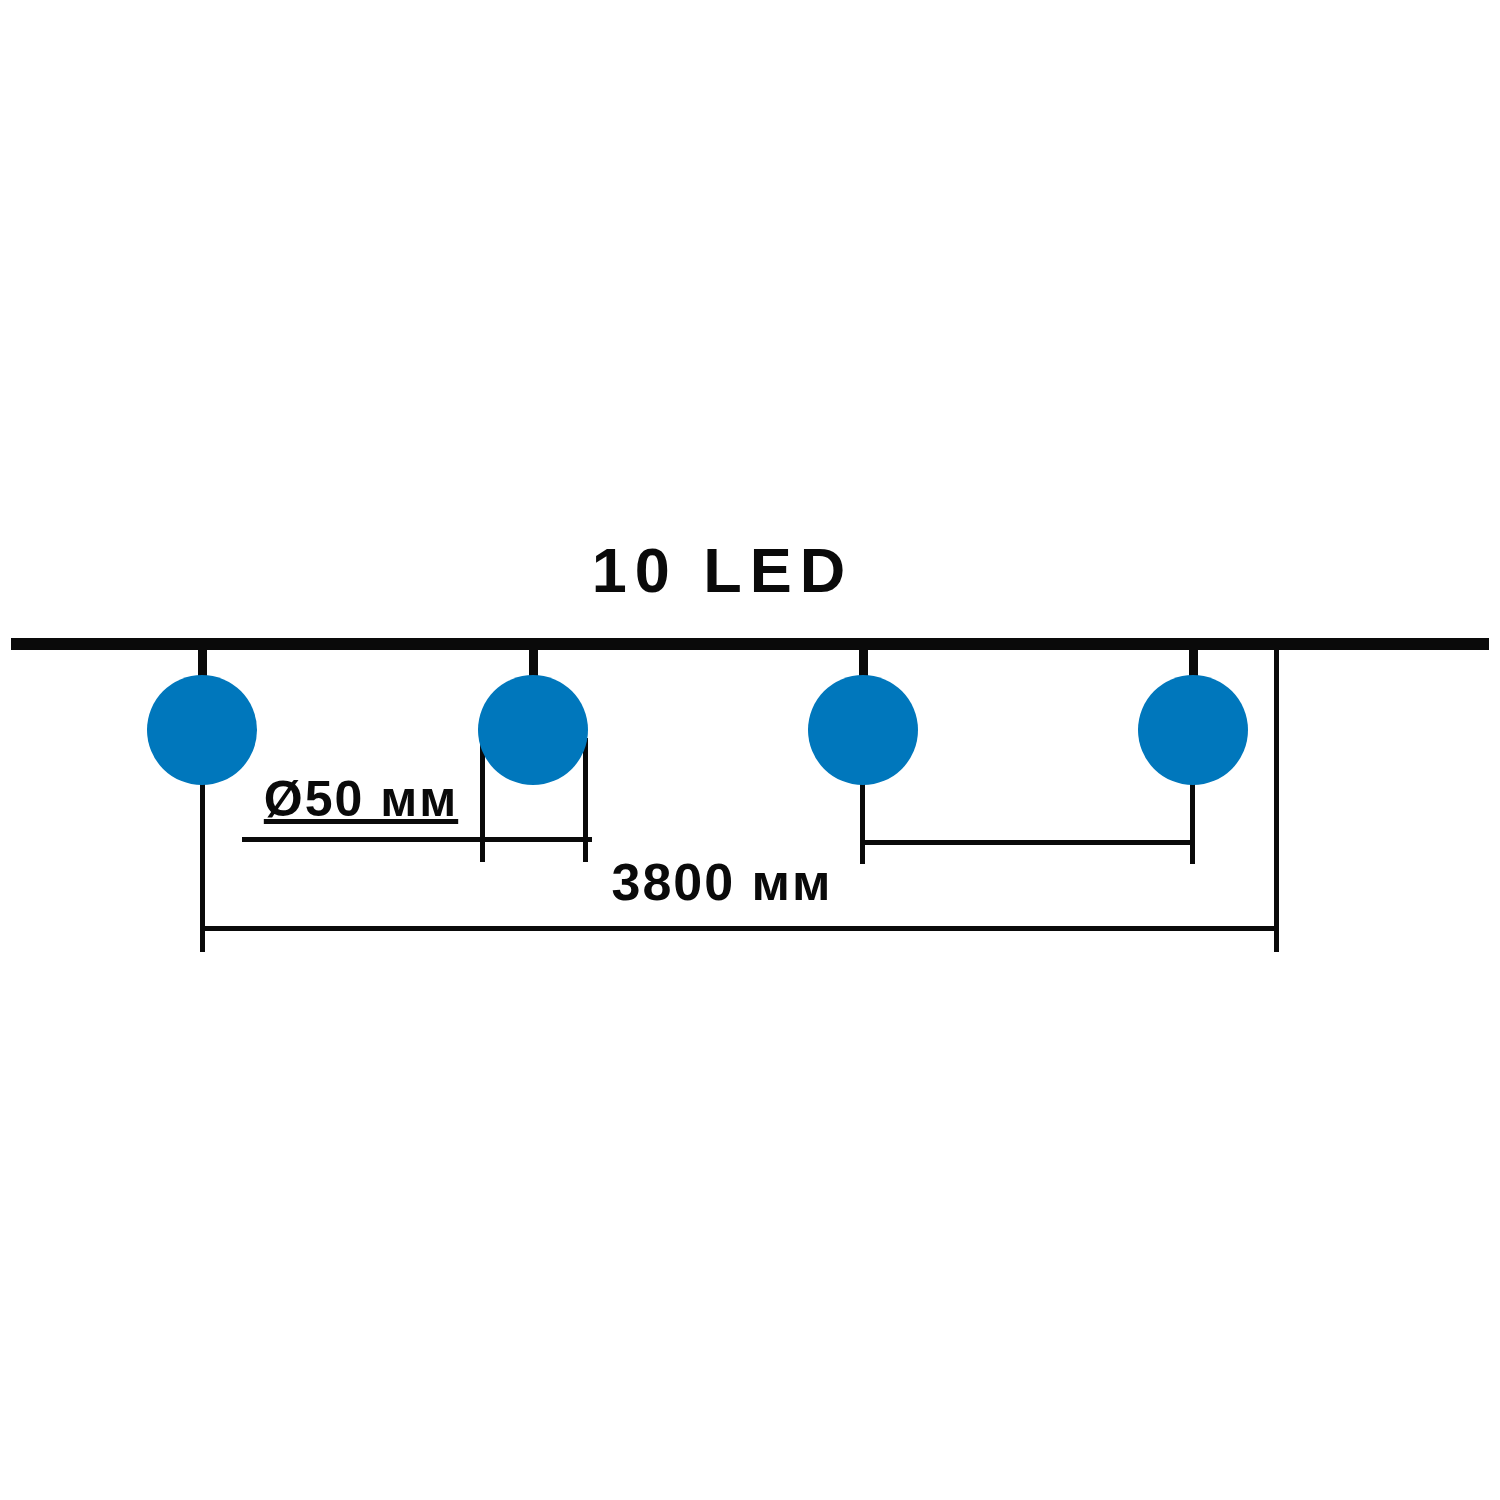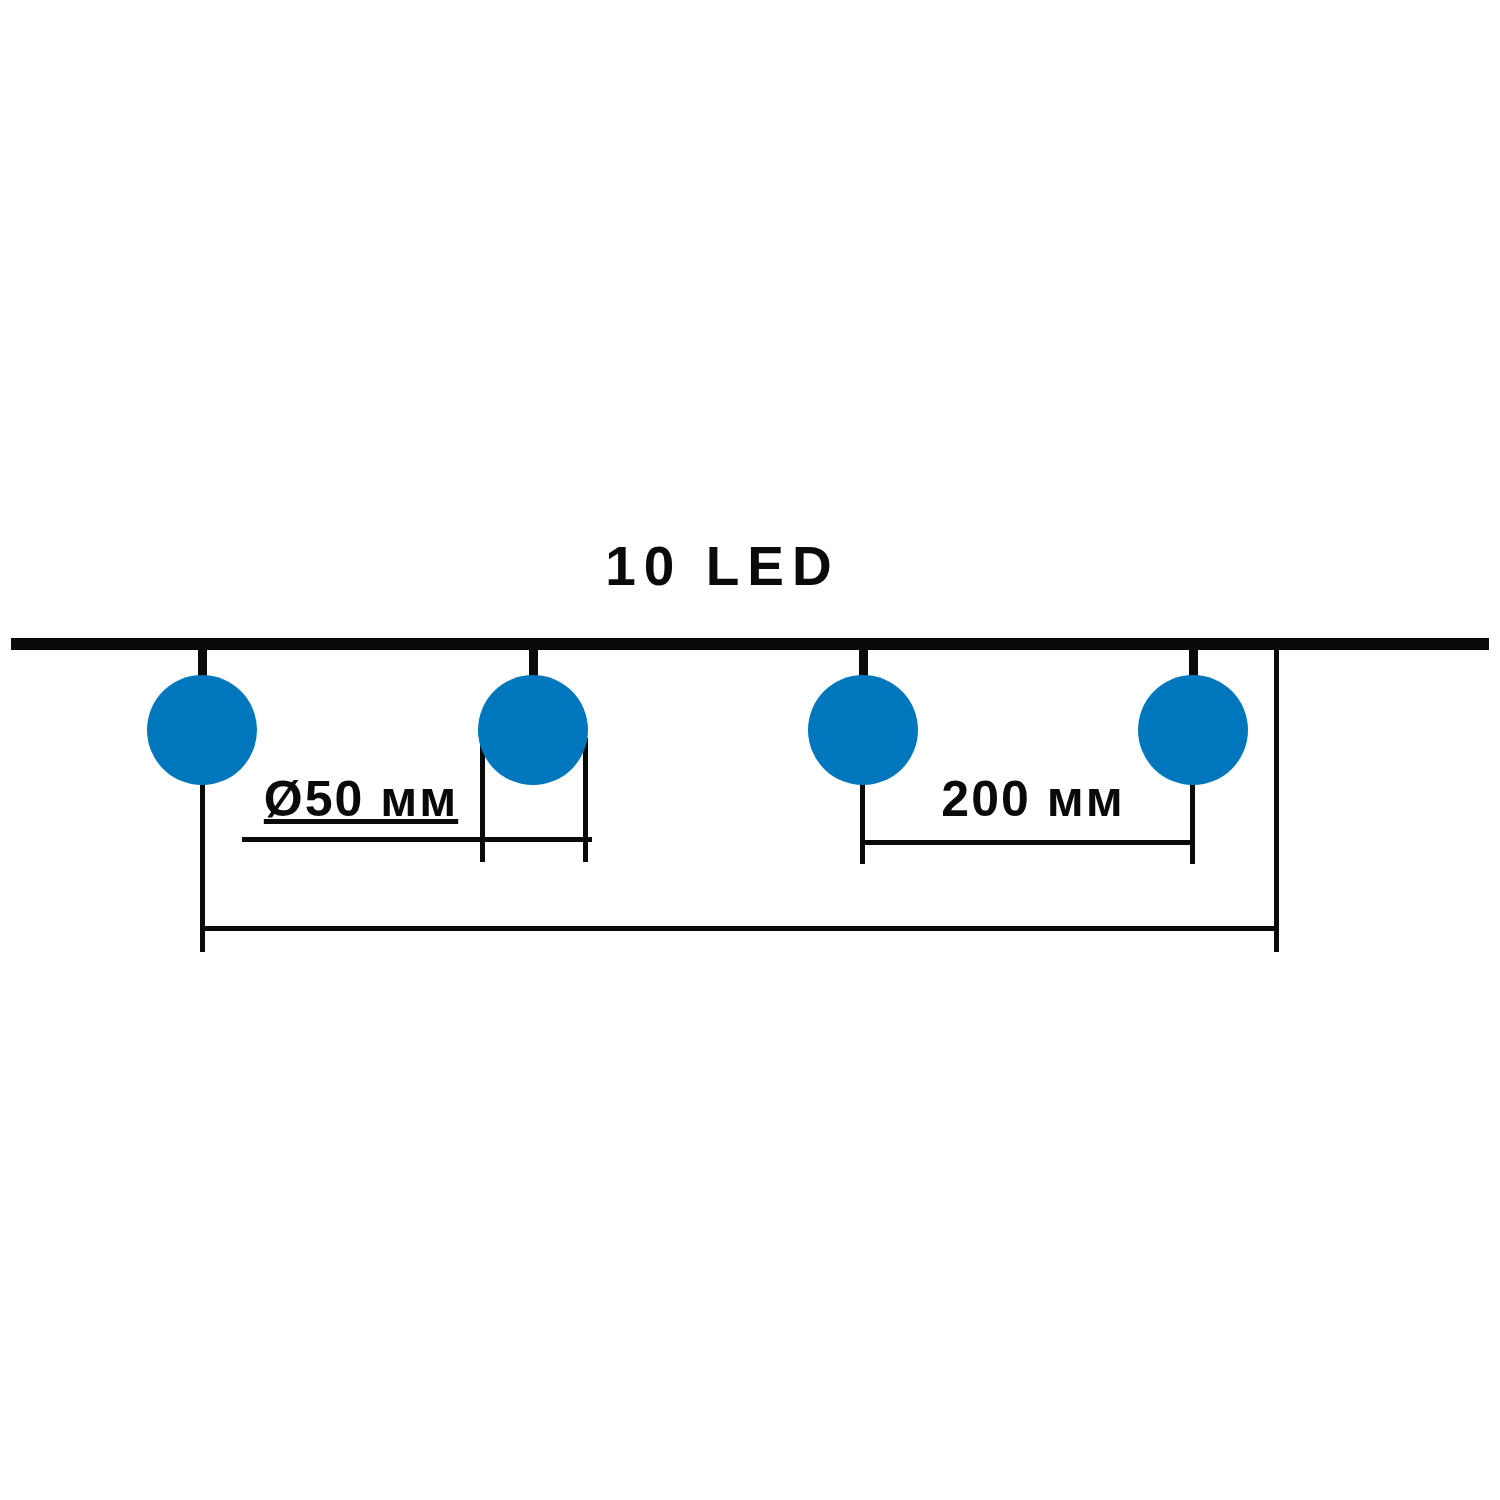--- a/index.html
+++ b/index.html
@@ -14,21 +14,21 @@
     background: var(--bg, #ffffff);
     font-family: "Liberation Sans", sans-serif;
     overflow: hidden;
   }
   .title {
     position: absolute;
     left: 0;
     top: 536px;
     width: 1445px;
     text-align: center;
-    font-size: 55px;
+    font-size: 63px;
     font-weight: 700;
     letter-spacing: 8px;
     color: var(--line, #0a0a0a);
     line-height: 1.1;
     white-space: nowrap;
   }
   .wire {
     position: absolute;
     left: 11px;
     top: 638px;
@@ -116,19 +116,19 @@
   <div class="bulb bulb-4"></div>
 
   <div class="vline dia-tick-left"></div>
   <div class="vline dia-tick-right"></div>
   <div class="hline dia-line"></div>
   <div class="dim-label dia-label">Ø50 мм</div>
 
   <div class="vline sp-ext-left"></div>
   <div class="vline sp-ext-right"></div>
   <div class="hline sp-line"></div>
-  <div class="dim-label sp-label">200 мм</div>
 
   <div class="vline tot-ext-left"></div>
   <div class="vline tot-ext-right"></div>
   <div class="hline tot-line"></div>
+  <div class="dim-label tot-label">3800 мм</div>
 
 </div>
 
 </body></html>

